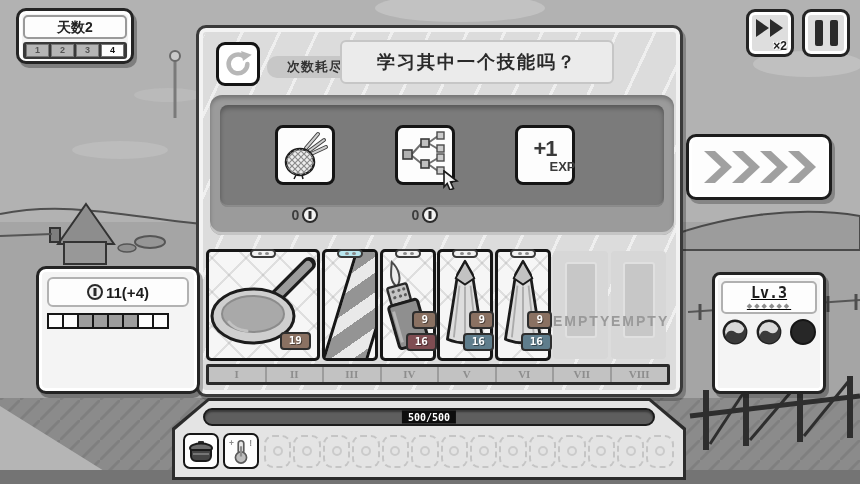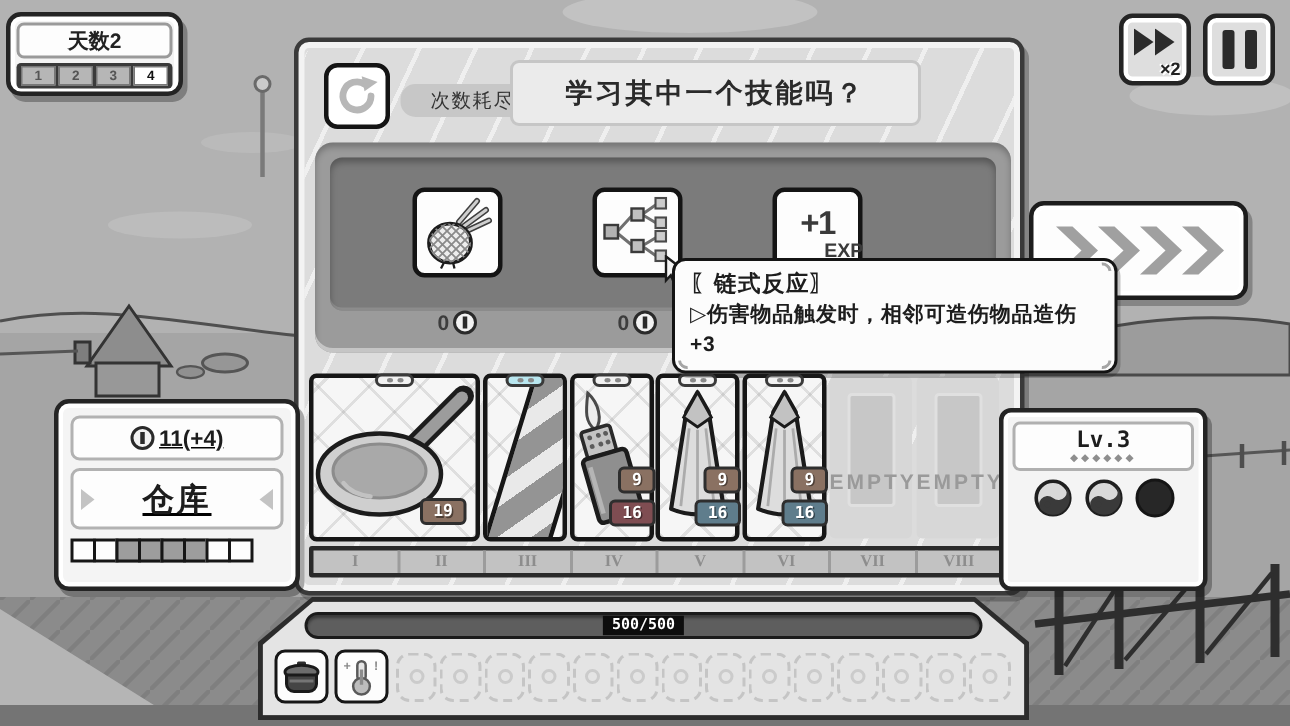--- a/index.html
+++ b/index.html
@@ -6,21 +6,21 @@
   html,body { background:#555; }
   body { font-family:"Liberation Sans","DejaVu Sans",sans-serif; }
   #stage { position:relative; width:860px; height:484px; overflow:hidden; background:#b0b0b0; }
   #bg { position:absolute; left:0; top:0; z-index:0; }
 
   
   .panel3d { position:absolute; border:3px solid #242424; border-radius:10px; background:#f4f4f4;
              box-shadow: inset 0 0 0 3px #ffffff, 3px 4px 0 rgba(30,30,30,.35); z-index:10; }
 
   
-  .day-panel { left:4px; top:8px; width:118px; height:56px; padding:4px; }
+  .day-panel { left:16px; top:8px; width:118px; height:56px; padding:4px; }
   .day-title-box { height:24px; border:2px solid #9a9a9a; border-radius:5px; background:#fdfdfd;
                    text-align:center; font-weight:bold; font-size:14px; color:#222; line-height:20px; }
   .day-tabs { margin-top:3px; display:flex; background:#3a3a3a; border-radius:3px; padding:2px; height:17px; }
   .day-tab { flex:1; margin:0 1px; background:#b6b6b6; border:1px solid #777; color:#555;
              font-size:9px; font-weight:bold; text-align:center; line-height:11px; }
   .day-tab.active { background:#ffffff; color:#111; }
 
   
   .ctrl-btn { position:absolute; top:9px; width:48px; height:48px; background:#dedede;
               border:3px solid #242424; border-radius:9px; box-shadow: inset 0 0 0 3px #fff; z-index:10; }
@@ -32,21 +32,21 @@
 
   
   .dialog { position:absolute; left:196px; top:25px; width:487px; height:372px; background:#dcdcdc;
             border:3px solid #3a3a3a; border-radius:10px; box-shadow: inset 0 0 0 4px #f3f3f3, 3px 4px 0 rgba(30,30,30,.3);
             z-index:10; }
   .dialog::before { content:""; position:absolute; inset:4px; border-radius:7px; pointer-events:none;
             background: repeating-linear-gradient(115deg, rgba(255,255,255,.55) 0 3px, rgba(255,255,255,0) 3px 34px); }
   .refresh-btn { position:absolute; left:17px; top:14px; width:44px; height:44px; background:#fff;
             border:3px solid #141414; border-radius:9px; display:flex; align-items:center; justify-content:center; }
   .status-chip { position:absolute; left:68px; top:28px; background:#c7c7c7; color:#333; font-size:13px;
-            font-weight:normal; padding:2px 20px; letter-spacing:1px;border-radius:10px; }
+            font-weight:bold; padding:2px 20px; letter-spacing:1px;border-radius:10px; }
   .question-box { position:absolute; left:141px; top:12px; width:274px; height:44px; background:#ebebeb;
             border:2px solid #c6c6c6; border-radius:6px; display:flex; align-items:center; justify-content:center;
             font-size:18px; font-weight:bold; color:#2a2a2a; letter-spacing:2px; }
 
   .skills-band { position:absolute; left:11px; top:67px; width:464px; height:140px; background:#9b9b9b;
             border-radius:12px; box-shadow: inset 0 -3px 0 #c5c5c5, inset 0 3px 4px rgba(0,0,0,.25); }
   .skills-inner { position:absolute; left:10px; right:10px; top:10px; height:102px; background:#7b7b7b;
             border-radius:8px; box-shadow: inset 0 3px 5px rgba(0,0,0,.3), inset 0 -2px 0 rgba(255,255,255,.15); }
   .skill-btn { position:absolute; top:30px; width:60px; height:60px; background:#fdfdfd;
             border:3px solid #141414; border-radius:8px; display:flex; align-items:center; justify-content:center; }
@@ -104,36 +104,36 @@
   .curl.tr { right:2px; top:1px; transform:rotate(40deg); }
   .curl.bl { left:2px; bottom:1px; transform:rotate(220deg); }
   .curl.br { right:2px; bottom:1px; transform:rotate(140deg); }
 
   
   .next-btn { position:absolute; left:686px; top:134px; width:146px; height:66px; background:#fdfdfd;
           border:3px solid #1d1d1d; border-radius:10px; box-shadow: inset 0 0 0 3px #fff, 3px 4px 0 rgba(30,30,30,.3);
           display:flex; align-items:center; justify-content:center; z-index:10; }
 
   
-  .wh-panel { left:36px; top:266px; width:164px; height:128px; padding:8px;text-decoration:underline; }
+  .wh-panel { left:36px; top:266px; width:164px; height:128px; padding:8px; }
   .wh-coin-box { height:30px; border:2px solid #b2b2b2; border-radius:6px; background:#fdfdfd;
           display:flex; align-items:center; justify-content:center; gap:3px; font-size:15px; font-weight:bold; color:#1d1d1d; }
   .wh-box { margin-top:5px; height:41px; border:2px solid #b2b2b2; border-radius:6px; background:#fdfdfd;
           position:relative; display:flex; align-items:center; justify-content:center;
           font-size:21px; font-weight:bold; color:#1d1d1d; letter-spacing:2px; }
   .tri { position:absolute; top:50%; transform:translateY(-50%); width:0; height:0;
           border-top:7px solid transparent; border-bottom:7px solid transparent; }
   .tri-l { left:5px; border-left:9px solid #c3c3c3; }
   .tri-r { right:5px; border-right:9px solid #c3c3c3; }
   .wh-segs { margin-top:6px; display:flex; }
   .seg { width:17px; height:16px; border:2px solid #161616; background:#fdfdfd; margin-right:-2px; }
   .seg.on { background:#9d9d9d; }
 
   
-  .st-panel { left:666px; top:272px; width:139px; height:122px; padding:6px; border-radius:8px; }
+  .st-panel { left:712px; top:272px; width:114px; height:122px; padding:6px; border-radius:8px;text-decoration:underline; }
   .lv-box { border:2px solid #b0b0b0; border-radius:5px; background:#fdfdfd; text-align:center; padding:1px 0 2px; }
   .lv-text { font-size:15px; font-weight:bold; color:#1d1d1d; font-family:"DejaVu Sans Mono",monospace; }
   .lv-pips { font-size:7px; color:#8e8e8e; letter-spacing:2px; line-height:8px; }
   .hp-label { text-align:center; font-size:19px; font-weight:bold; color:#1d1d1d; letter-spacing:2px; margin-top:5px; }
   .orbs { display:flex; justify-content:center; gap:8px; margin-top:5px; }
   .orb-lost { width:26px; height:26px; border-radius:50%; background:#272727; border:2px solid #151515; }
 
   
   .bbar-outer { position:absolute; left:172px; top:398px; width:514px; height:82px; background:#2c2c2c;
           clip-path:polygon(36px 0, 478px 0, 514px 30px, 514px 82px, 0 82px, 0 30px); z-index:10; }
@@ -426,37 +426,25 @@
     <svg width="114" height="44" viewBox="0 0 114 44">
       <g fill="#a0a0a0">
         <path d="M2 6 H13 L30 22 L13 38 H2 L19 22 Z"></path>
         <path d="M30 6 H41 L58 22 L41 38 H30 L47 22 Z"></path>
         <path d="M58 6 H69 L86 22 L69 38 H58 L75 22 Z"></path>
         <path d="M86 6 H97 L114 22 L97 38 H86 L103 22 Z"></path>
       </g>
     </svg>
   </div>
 
-  <div class="tooltip">
-    <span class="curl tr"></span>
-    <span class="curl bl"></span>
-    <span class="curl br"></span>
-    <div class="tt-title">〖链式反应〗</div>
-    <div class="tt-body">▷伤害物品触发时，相邻可造伤物品造伤+3</div>
-  </div>
 
   <div class="panel3d wh-panel">
     <div class="wh-coin-box">
       <span class="coin"></span>
       <span>11(+4)</span>
-    </div>
-    <div class="wh-box">
-      <span class="tri tri-l"></span>
-      <span>仓库</span>
-      <span class="tri tri-r"></span>
     </div>
     <div class="wh-segs">
       <span class="seg"></span>
       <span class="seg"></span>
       <span class="seg on"></span>
       <span class="seg on"></span>
       <span class="seg on"></span>
       <span class="seg on"></span>
       <span class="seg"></span>
       <span class="seg"></span>

